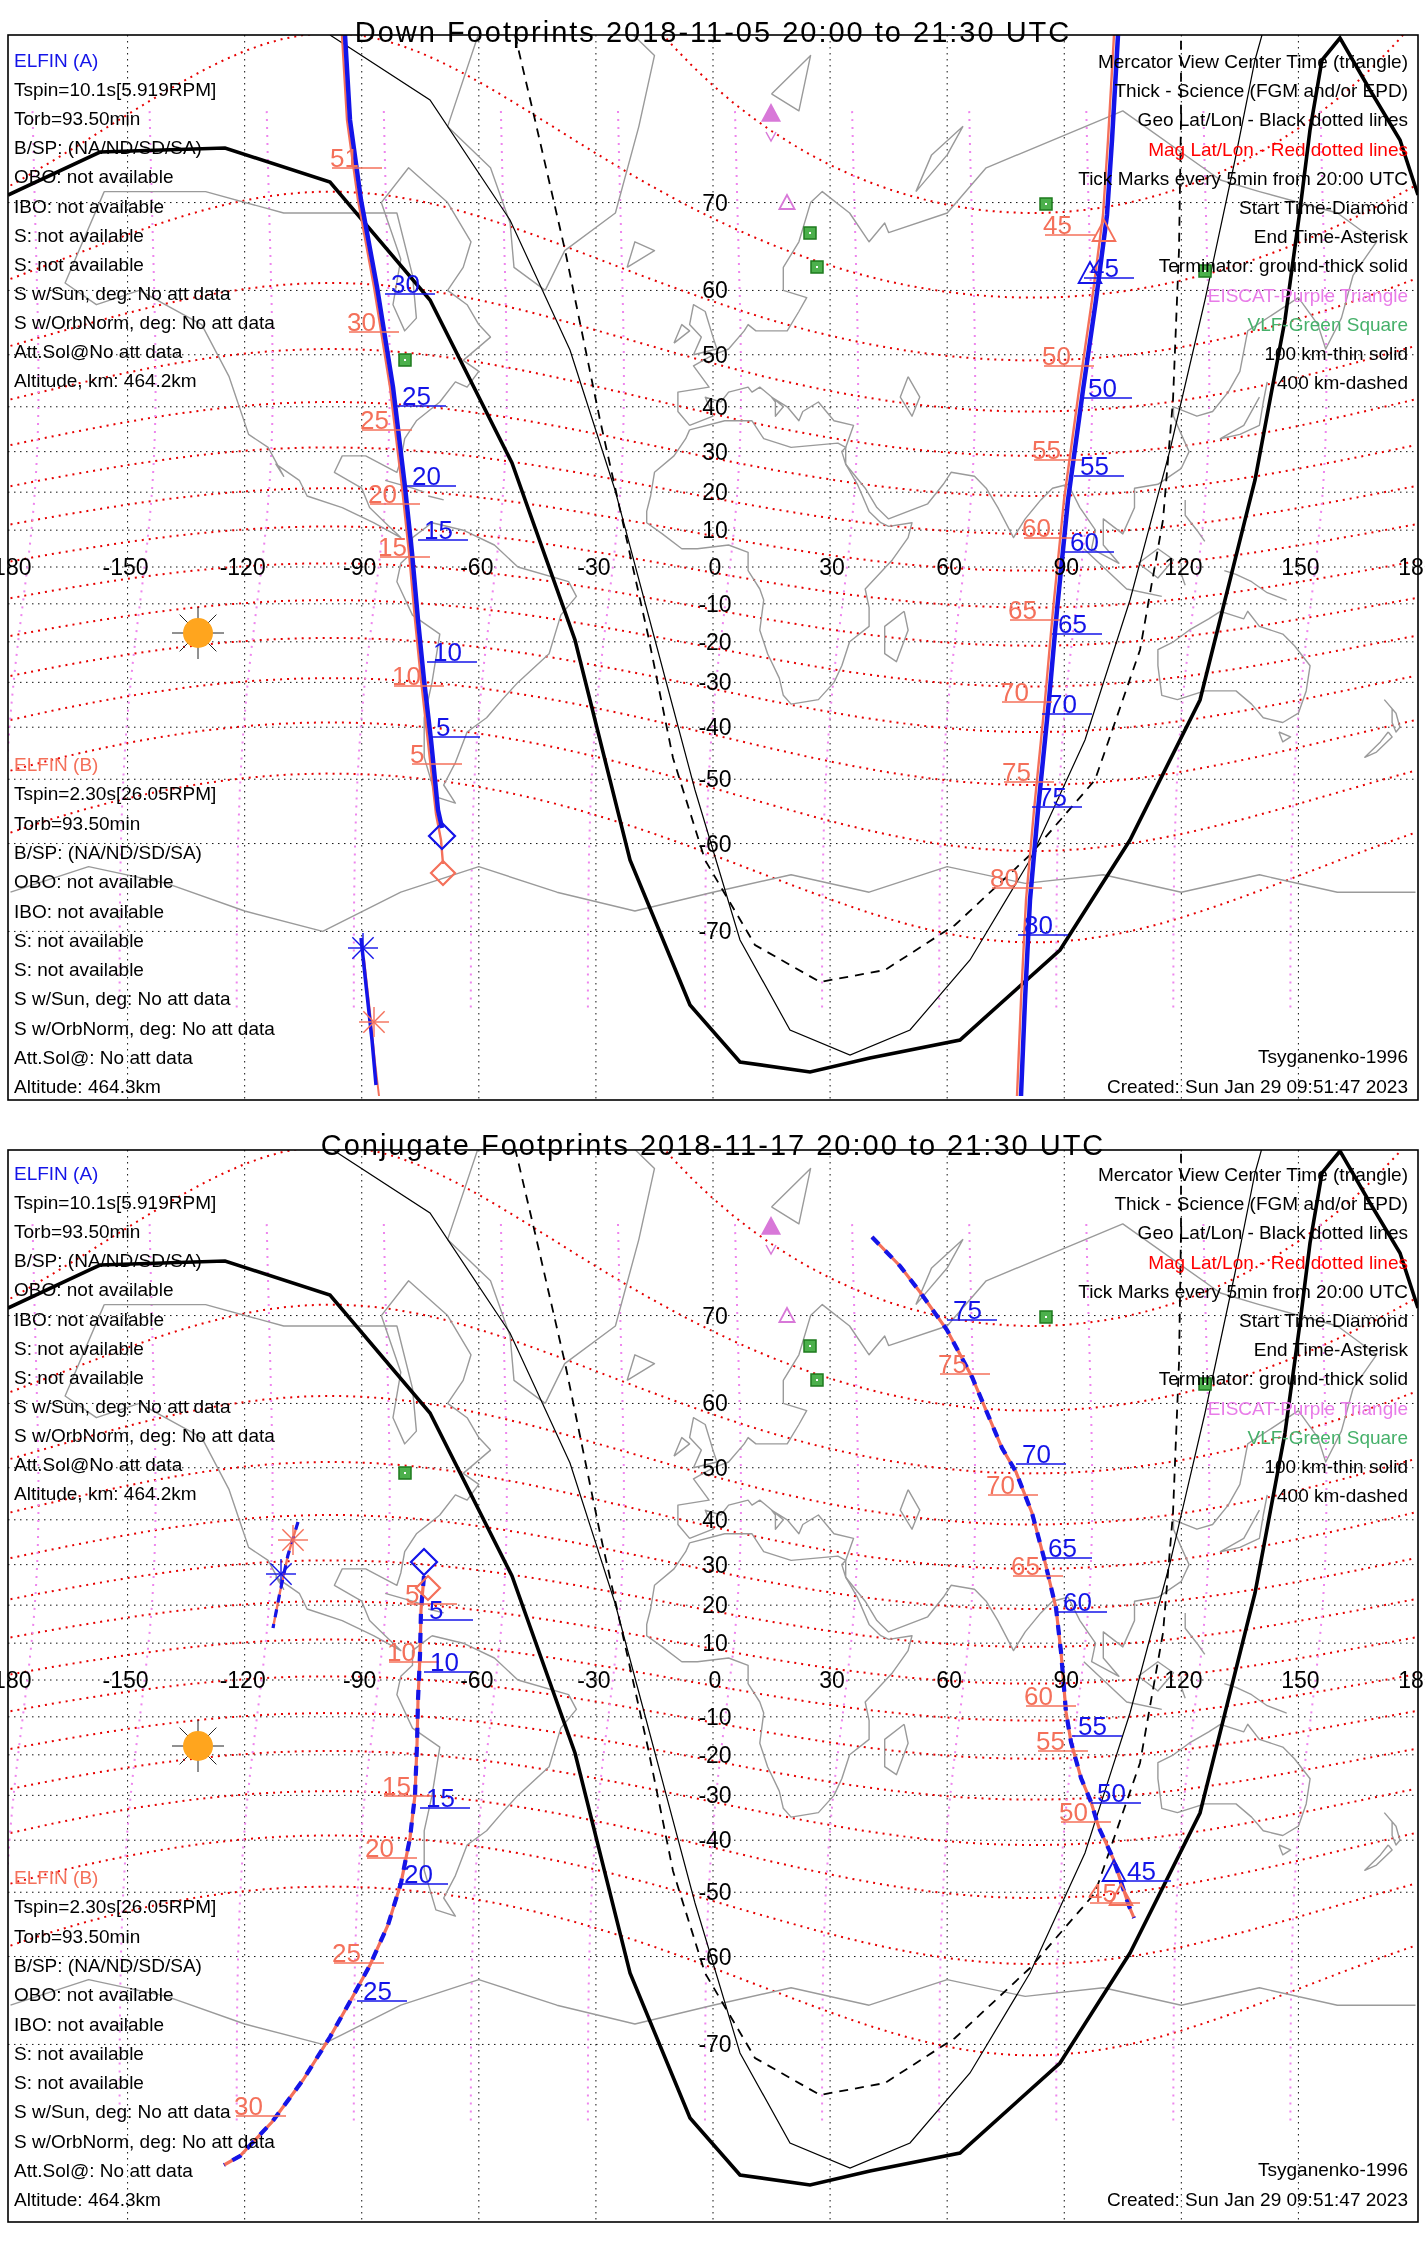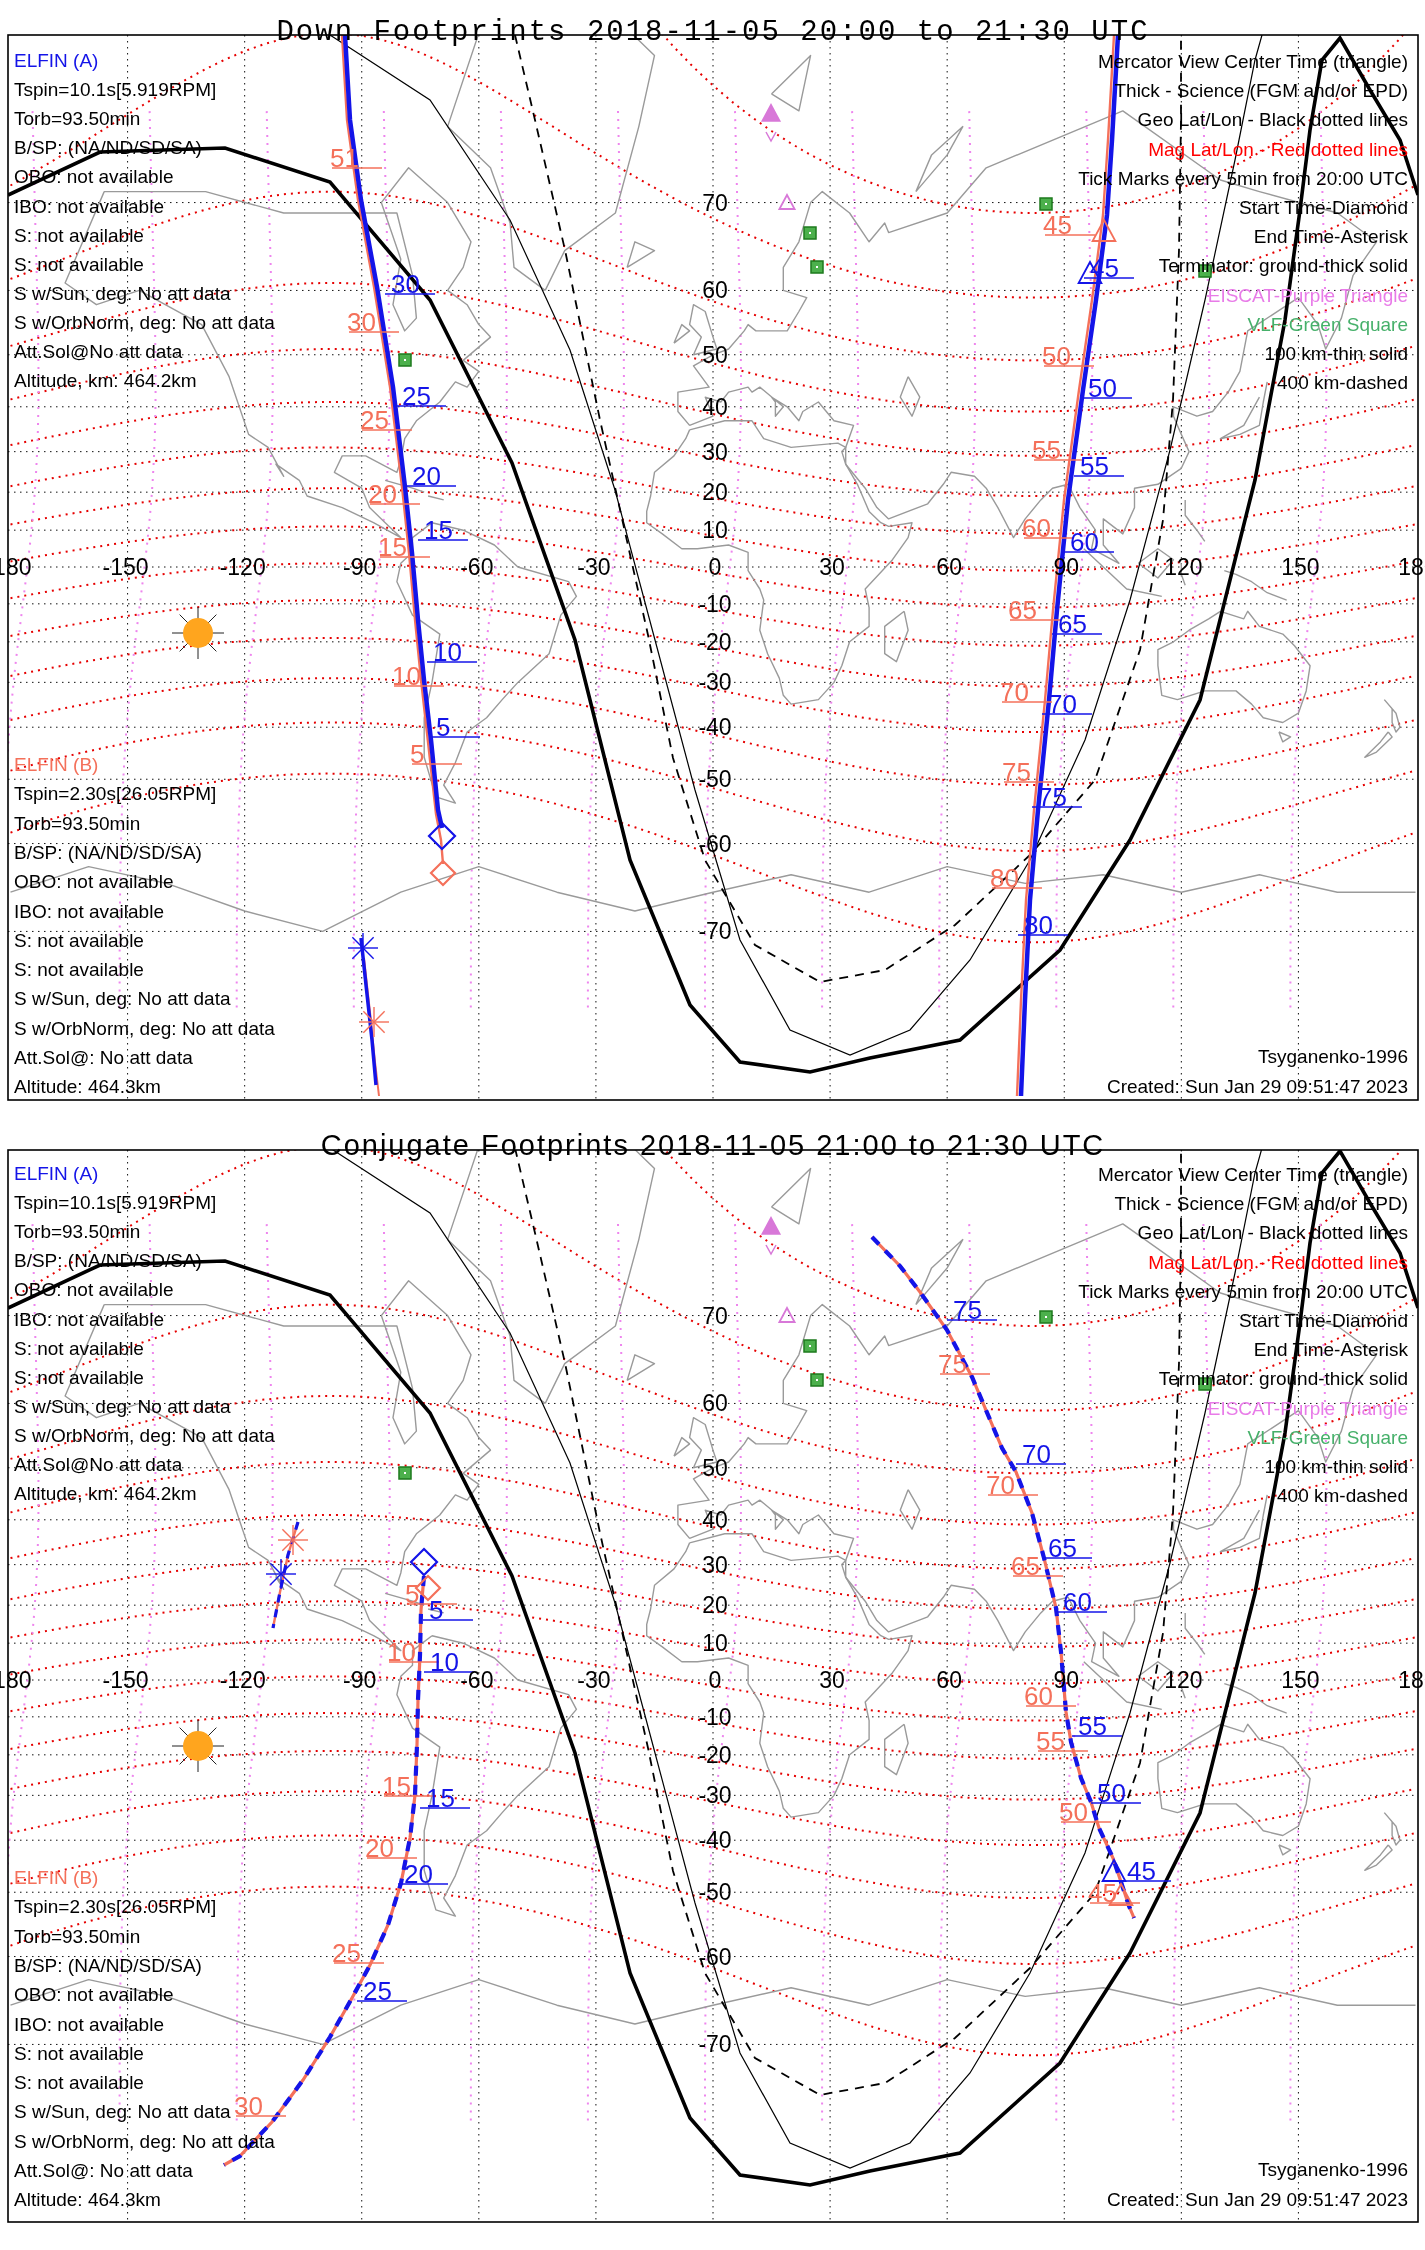--- a/index.html
+++ b/index.html
@@ -382,21 +382,21 @@
               <line x1="198" y1="1736" x2="198" y2="1720" stroke="#222" stroke-width="1"></line>
               <line x1="205.07106781186548" y1="1738.9289321881345" x2="216.38477631085024" y2="1727.6152236891498" stroke="#222" stroke-width="1"></line>
               <circle cx="198" cy="1746" r="15" fill="#FFA51E"></circle>
             </g>
           </g>
         </g>
         <rect x="8" y="1150" width="1410" height="1072" fill="none" stroke="#000" stroke-width="1.6"></rect>
       </g>
     </svg>
   <div id="labels">
-      <div class="lbl title" style="left: 713px; top: 18px; font-family: Liberation Mono, monospace;">Down Footprints 2018-11-05 20:00 to 21:30 UTC</div>
+      <div class="lbl title" style="left: 713px; top: 18px;">Down Footprints 2018-11-05 20:00 to 21:30 UTC</div>
       <div class="lbl info" style="left: 14px; top: 51px; color: rgb(20, 20, 232);">ELFIN (A)</div>
       <div class="lbl info" style="left: 14px; top: 80.1px; color: rgb(0, 0, 0);">Tspin=10.1s[5.919RPM]</div>
       <div class="lbl info" style="left: 14px; top: 109.2px; color: rgb(0, 0, 0);">Torb=93.50min</div>
       <div class="lbl info" style="left: 14px; top: 138.3px; color: rgb(0, 0, 0);">B/SP: (NA/ND/SD/SA)</div>
       <div class="lbl info" style="left: 14px; top: 167.4px; color: rgb(0, 0, 0);">OBO: not available</div>
       <div class="lbl info" style="left: 14px; top: 196.5px; color: rgb(0, 0, 0);">IBO: not available</div>
       <div class="lbl info" style="left: 14px; top: 225.6px; color: rgb(0, 0, 0);">S: not available</div>
       <div class="lbl info" style="left: 14px; top: 254.7px; color: rgb(0, 0, 0);">S: not available</div>
       <div class="lbl info" style="left: 14px; top: 283.8px; color: rgb(0, 0, 0);">S w/Sun, deg: No att data</div>
       <div class="lbl info" style="left: 14px; top: 312.9px; color: rgb(0, 0, 0);">S w/OrbNorm, deg: No att data</div>
@@ -477,21 +477,21 @@
       <div class="lbl tick" style="left: 1002px; top: 772px; color: rgb(244, 112, 90);">75</div>
       <div class="lbl tick" style="left: 990px; top: 878px; color: rgb(244, 112, 90);">80</div>
       <div class="lbl tick" style="left: 1090px; top: 268px; color: rgb(20, 20, 232);">45</div>
       <div class="lbl tick" style="left: 1088px; top: 388px; color: rgb(20, 20, 232);">50</div>
       <div class="lbl tick" style="left: 1080px; top: 466px; color: rgb(20, 20, 232);">55</div>
       <div class="lbl tick" style="left: 1070px; top: 542px; color: rgb(20, 20, 232);">60</div>
       <div class="lbl tick" style="left: 1058px; top: 624px; color: rgb(20, 20, 232);">65</div>
       <div class="lbl tick" style="left: 1048px; top: 704px; color: rgb(20, 20, 232);">70</div>
       <div class="lbl tick" style="left: 1038px; top: 797px; color: rgb(20, 20, 232);">75</div>
       <div class="lbl tick" style="left: 1024px; top: 925px; color: rgb(20, 20, 232);">80</div>
-      <div class="lbl title" style="left: 713px; top: 1131px;">Conjugate Footprints 2018-11-05 21:00 to 21:30 UTC</div>
+      <div class="lbl title" style="left: 713px; top: 1131px;">Conjugate Footprints 2018-11-17 20:00 to 21:30 UTC</div>
       <div class="lbl info" style="left: 14px; top: 1164px; color: rgb(20, 20, 232);">ELFIN (A)</div>
       <div class="lbl info" style="left: 14px; top: 1193.1px; color: rgb(0, 0, 0);">Tspin=10.1s[5.919RPM]</div>
       <div class="lbl info" style="left: 14px; top: 1222.2px; color: rgb(0, 0, 0);">Torb=93.50min</div>
       <div class="lbl info" style="left: 14px; top: 1251.3px; color: rgb(0, 0, 0);">B/SP: (NA/ND/SD/SA)</div>
       <div class="lbl info" style="left: 14px; top: 1280.4px; color: rgb(0, 0, 0);">OBO: not available</div>
       <div class="lbl info" style="left: 14px; top: 1309.5px; color: rgb(0, 0, 0);">IBO: not available</div>
       <div class="lbl info" style="left: 14px; top: 1338.6px; color: rgb(0, 0, 0);">S: not available</div>
       <div class="lbl info" style="left: 14px; top: 1367.7px; color: rgb(0, 0, 0);">S: not available</div>
       <div class="lbl info" style="left: 14px; top: 1396.8px; color: rgb(0, 0, 0);">S w/Sun, deg: No att data</div>
       <div class="lbl info" style="left: 14px; top: 1425.9px; color: rgb(0, 0, 0);">S w/OrbNorm, deg: No att data</div>

